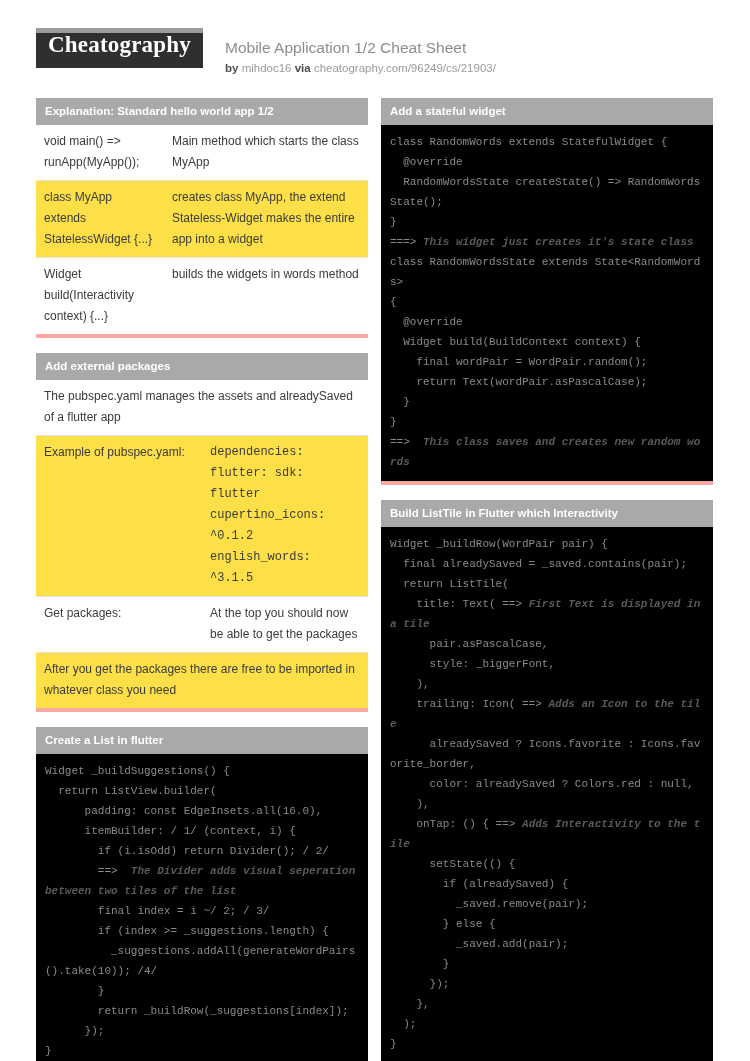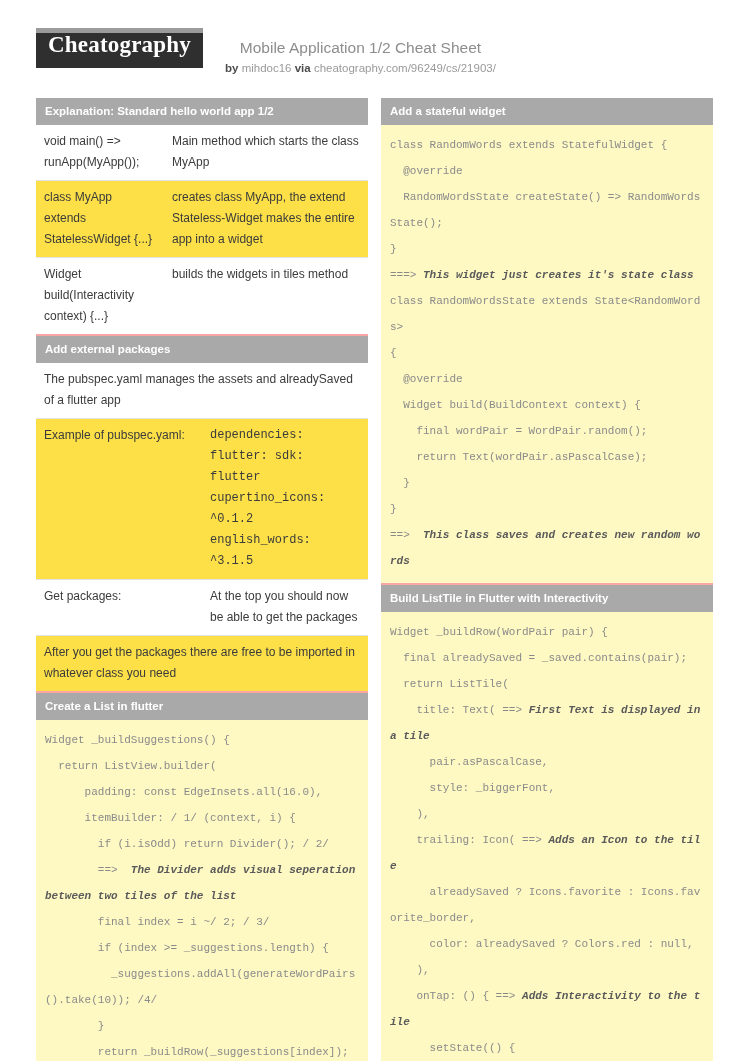--- a/index.html
+++ b/index.html
@@ -56,21 +56,20 @@
   .title-block {
     padding-left: 22px;
     padding-top: 10px;
   }
   .sheet-title {
     font-size: 15.5px;
     color: #8d8d8d;
     font-weight: normal;
     line-height: 20px;
     margin: 0 0 3px 0;
-    text-align: center;
   }
   .byline {
     font-size: 11.5px;
     color: #9a9a9a;
     line-height: 15px;
   }
   .byline .kw {
     color: #4d4d4d;
     font-weight: bold;
   }
@@ -84,22 +83,23 @@
     padding: 22px 36px 20px 36px;
     align-items: flex-start;
   }
   .col {
     width: 332px;
     flex: 0 0 332px;
   }
 
   
   .card {
+    margin-bottom: 15px;
     background: #ffffff;
-    border-bottom: 2px solid #fca5a5;
+    border-bottom: 4px solid #fca5a5;
   }
   .card-header {
     background: #a9a9a9;
     color: #ffffff;
     font-size: 11.5px;
     font-weight: bold;
     padding: 6px 9px 7px 9px;
     line-height: 14px;
   }
 
@@ -124,25 +124,25 @@
   td.mono {
     font-family: "Liberation Mono", monospace;
     color: #8e8e8e;
     font-size: 11px;
     line-height: 18px;
     white-space: pre-wrap;
   }
 
   
   .code {
-    background: #fef9c3;
+    background: #000000;
     color: #8a8a8a;
     font-family: "Liberation Mono", monospace;
     font-size: 11px;
-    line-height: 26px;
+    line-height: 20px;
     padding: 7px 9px 9px 9px;
     white-space: pre-wrap;
     word-break: break-all;
     margin: 0;
   }
   .code b {
     color: #5a5a5a;
     font-weight: bold;
     font-style: italic;
   }
@@ -190,21 +190,21 @@
               <tr>
                 <td class="k">void main() =&gt; runApp(MyApp());</td>
                 <td class="v">Main method which starts the class MyApp</td>
               </tr>
               <tr class="alt">
                 <td class="k">class MyApp extends StatelessWidget {...}</td>
                 <td class="v">creates class MyApp, the extend Stateless-Widget makes the entire app into a widget</td>
               </tr>
               <tr>
                 <td class="k">Widget build(Interactivity context) {...}</td>
-                <td class="v">builds the widgets in tiles method</td>
+                <td class="v">builds the widgets in words method</td>
               </tr>
             </tbody>
           </table>
         </div>
         <div class="card">
           <div class="card-header">Add external packages</div>
           <table class="kv-table">
             <tbody>
               <tr>
                 <td class="full" colspan="2">The pubspec.yaml manages the assets and alreadySaved of a flutter app</td>
@@ -256,21 +256,21 @@
 {
   @override
   Widget build(BuildContext context) {
     final wordPair = WordPair.random();
     return Text(wordPair.asPascalCase);
   }
 }
 ==&gt;  <b>This class saves and creates new random words</b></div>
         </div>
         <div class="card">
-          <div class="card-header">Build ListTile in Flutter with Interactivity</div>
+          <div class="card-header">Build ListTile in Flutter which Interactivity</div>
           <div class="code">Widget _buildRow(WordPair pair) {
   final alreadySaved = _saved.contains(pair);
   return ListTile(
     title: Text( ==&gt; <b>First Text is displayed in a tile</b>
       pair.asPascalCase,
       style: _biggerFont,
     ),
     trailing: Icon( ==&gt; <b>Adds an Icon to the tile</b>
       alreadySaved ? Icons.favorite : Icons.favorite_border,
       color: alreadySaved ? Colors.red : null,

